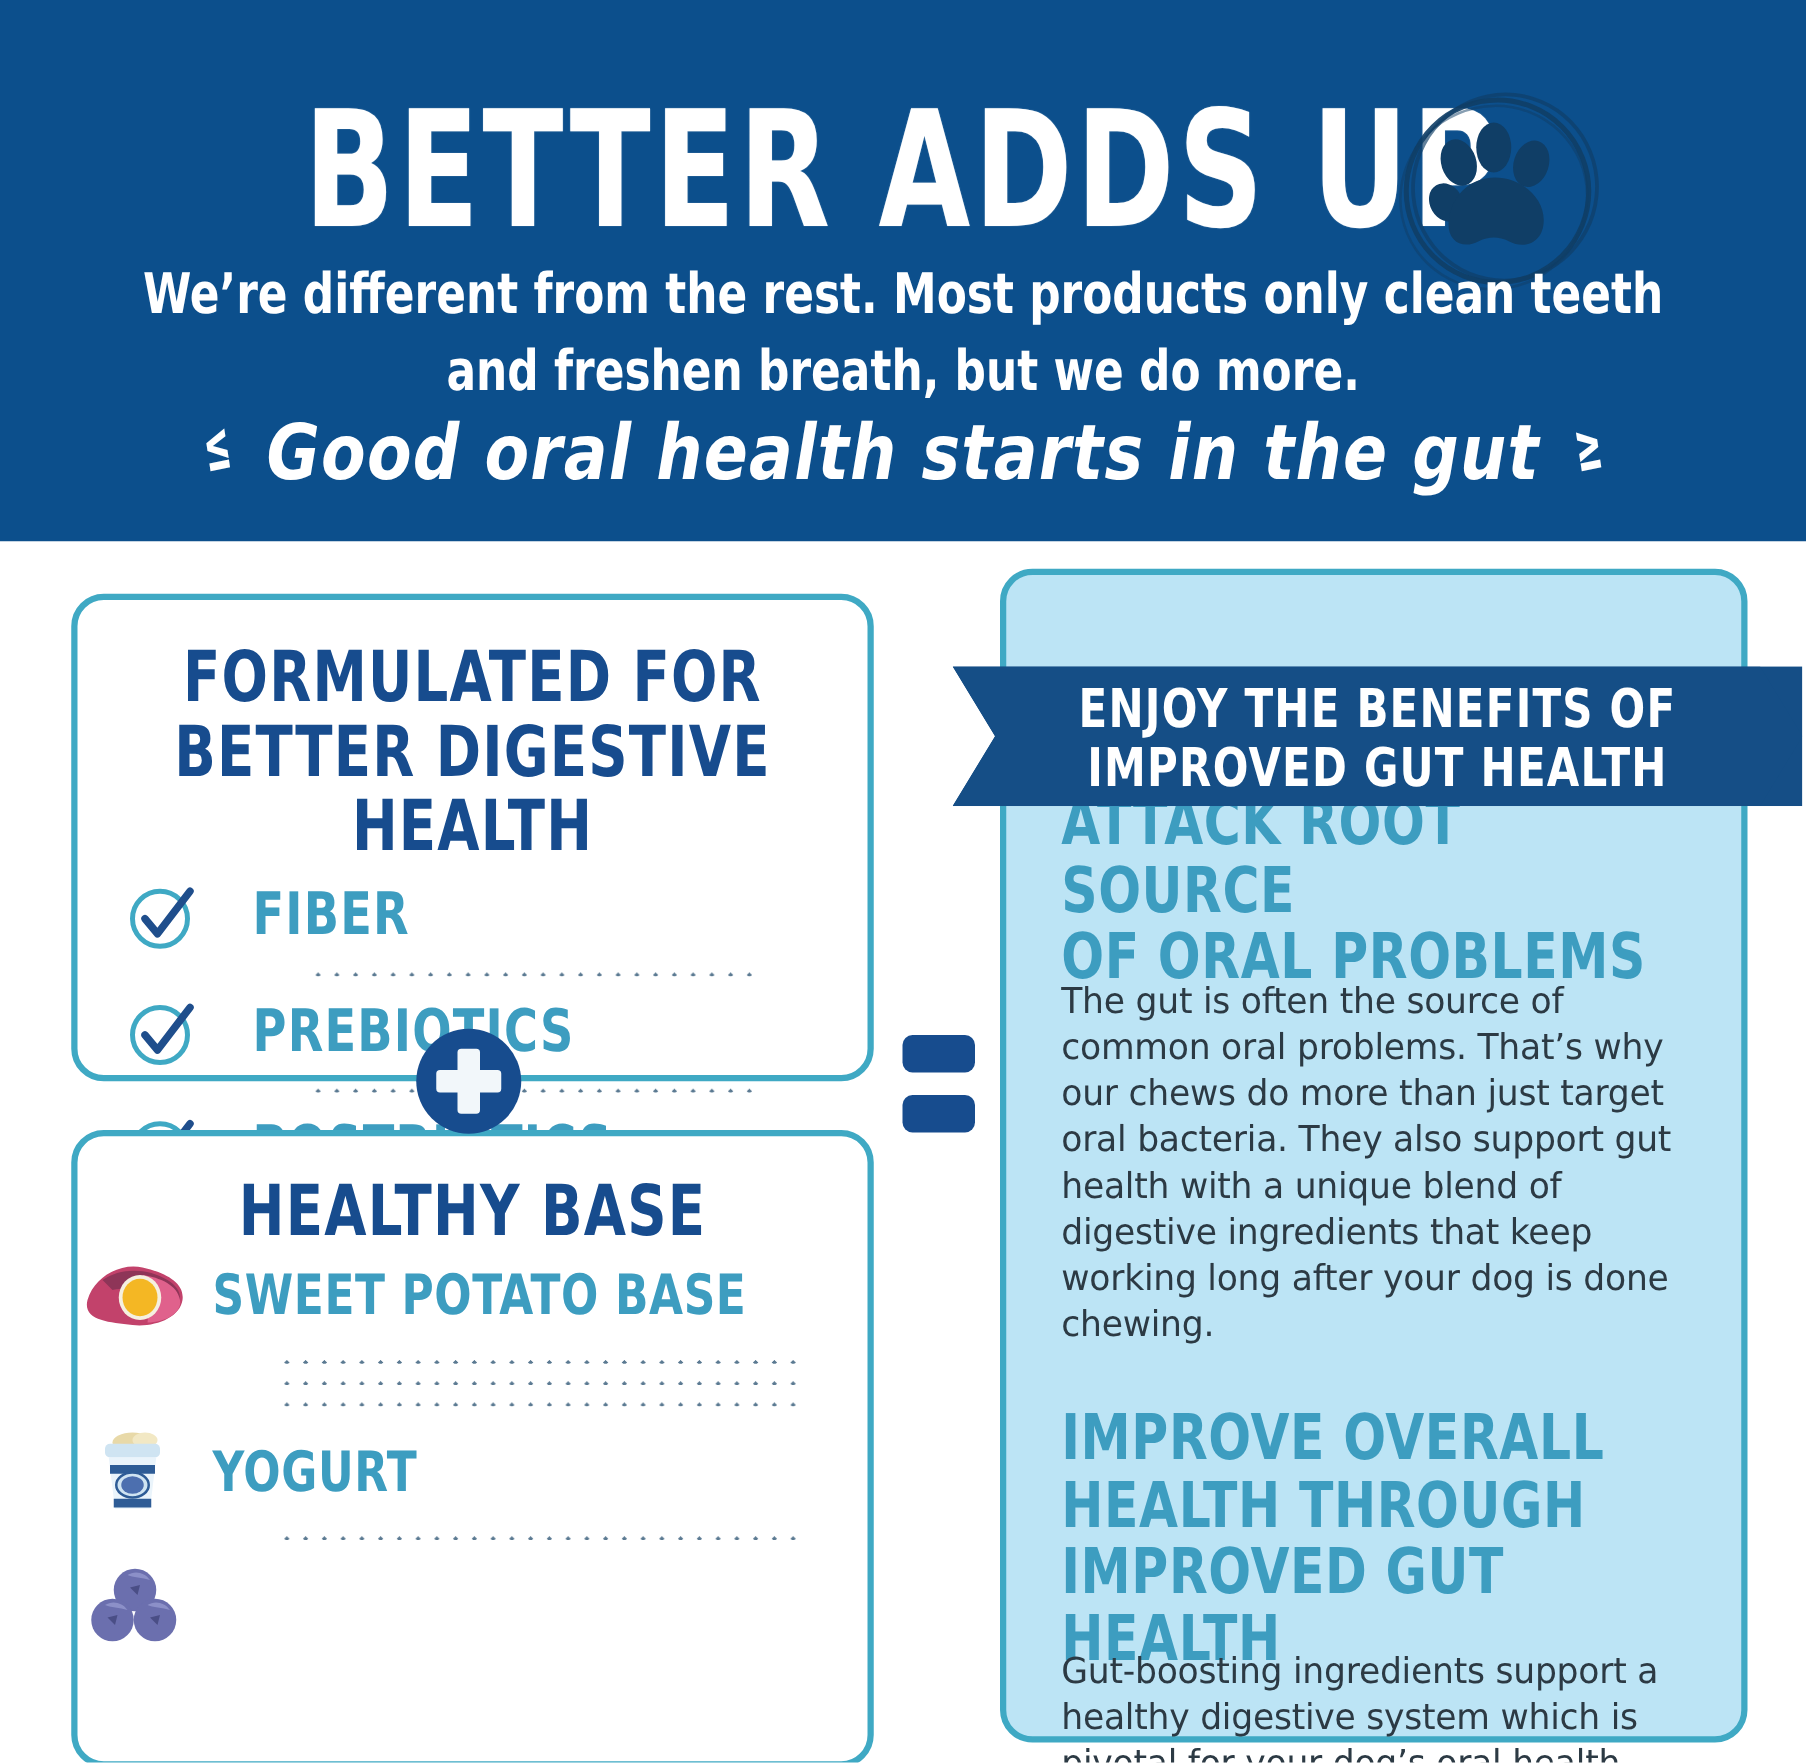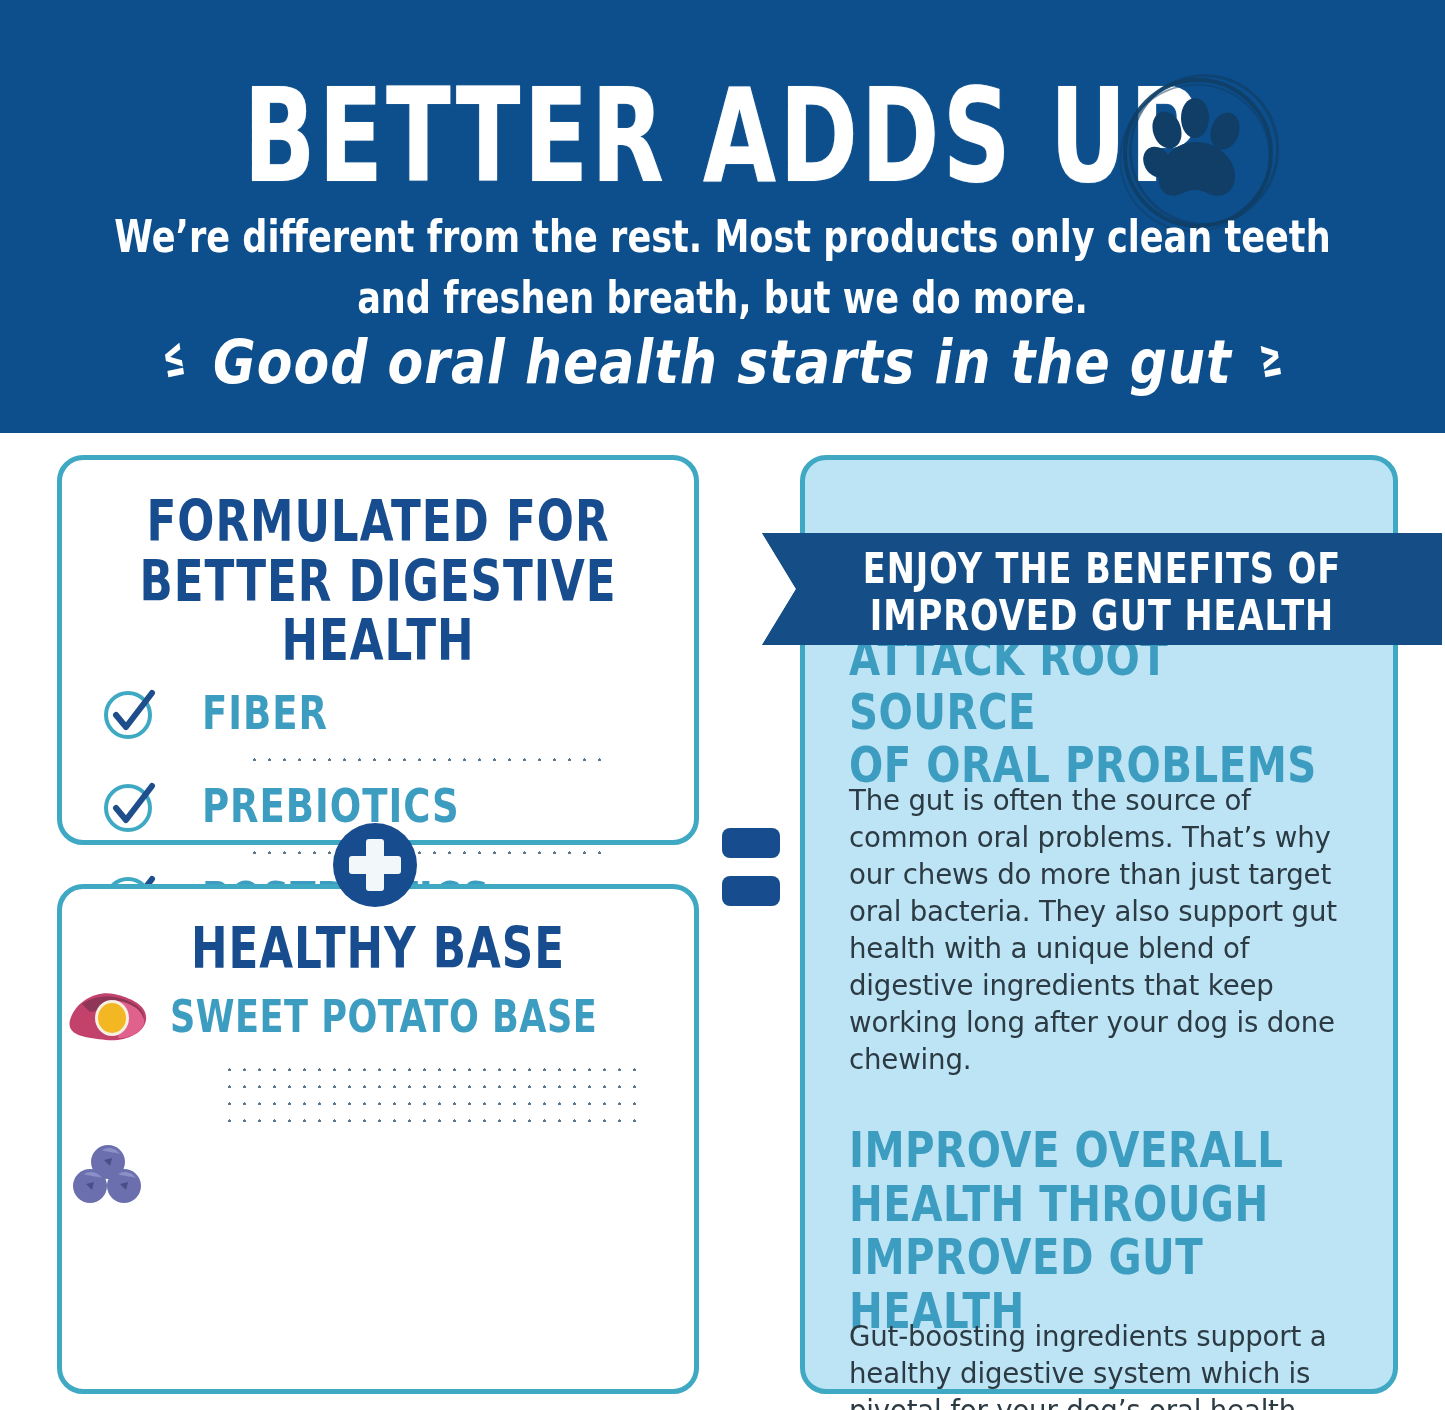--- a/index.html
+++ b/index.html
@@ -103,20 +103,21 @@
     transform: rotate(-10deg) scaleX(0.55);
     vertical-align: 6px;
   }
 
   
   .card {
     position: absolute;
     background: #ffffff;
     border: 5px solid #3FA9C4;
     border-radius: 26px;
+    margin-top: 20px;
   }
   .card-formulated { left: 57px; top: 455px; width: 642px; height: 390px; }
   .card-base       { left: 57px; top: 884px; width: 642px; height: 510px; }
 
   .card-title {
     width: 100%;
     text-align: center;
     color: #174C8E;
     font-family: "DejaVu Sans", sans-serif;
     font-size: 46px;
@@ -366,20 +367,35 @@
     </div>
 
     <div class="dots-sep wide"></div>
 
 
     <div class="dots-sep wide"></div>
 
 
     <div class="dots-sep wide"></div>
 
+    <div class="ing-row">
+      <span class="ing-icon">
+        <svg width="92" height="72" viewBox="0 0 92 72">
+          <ellipse cx="44" cy="13" rx="16" ry="8" fill="#E8D9A8"></ellipse>
+          <ellipse cx="54" cy="11" rx="10" ry="6" fill="#F2E8C4"></ellipse>
+          <rect x="22" y="14" width="44" height="11" rx="4" fill="#CFE4F2"></rect>
+          <path d="M25 25 L30 66 L58 66 L63 25 Z" fill="#EAF4FB"></path>
+          <rect x="26" y="31" width="36" height="7" fill="#2E5C96"></rect>
+          <rect x="29" y="58" width="30" height="7" fill="#2E5C96"></rect>
+          <ellipse cx="44" cy="47" rx="13" ry="10" fill="#CFE4F2" stroke="#2E5C96" stroke-width="2"></ellipse>
+          <ellipse cx="44" cy="47" rx="9" ry="7" fill="#4C6FAF"></ellipse>
+        </svg>
+      </span>
+      <span class="ing-label">YOGURT</span>
+    </div>
 
     <div class="dots-sep wide"></div>
 
     <div class="ing-row">
       <span class="ing-icon">
         <svg width="92" height="72" viewBox="0 0 92 72">
           <circle cx="46" cy="24" r="17" fill="#6B6FAE"></circle>
           <path d="M40 12 C46 8 54 10 58 16 C52 14 44 14 40 12 Z" fill="#8C90C8"></path>
           <path d="M42 22 L50 20 L48 28 Z" fill="#4A4E86"></path>
           <circle cx="28" cy="48" r="17" fill="#6B6FAE"></circle>

